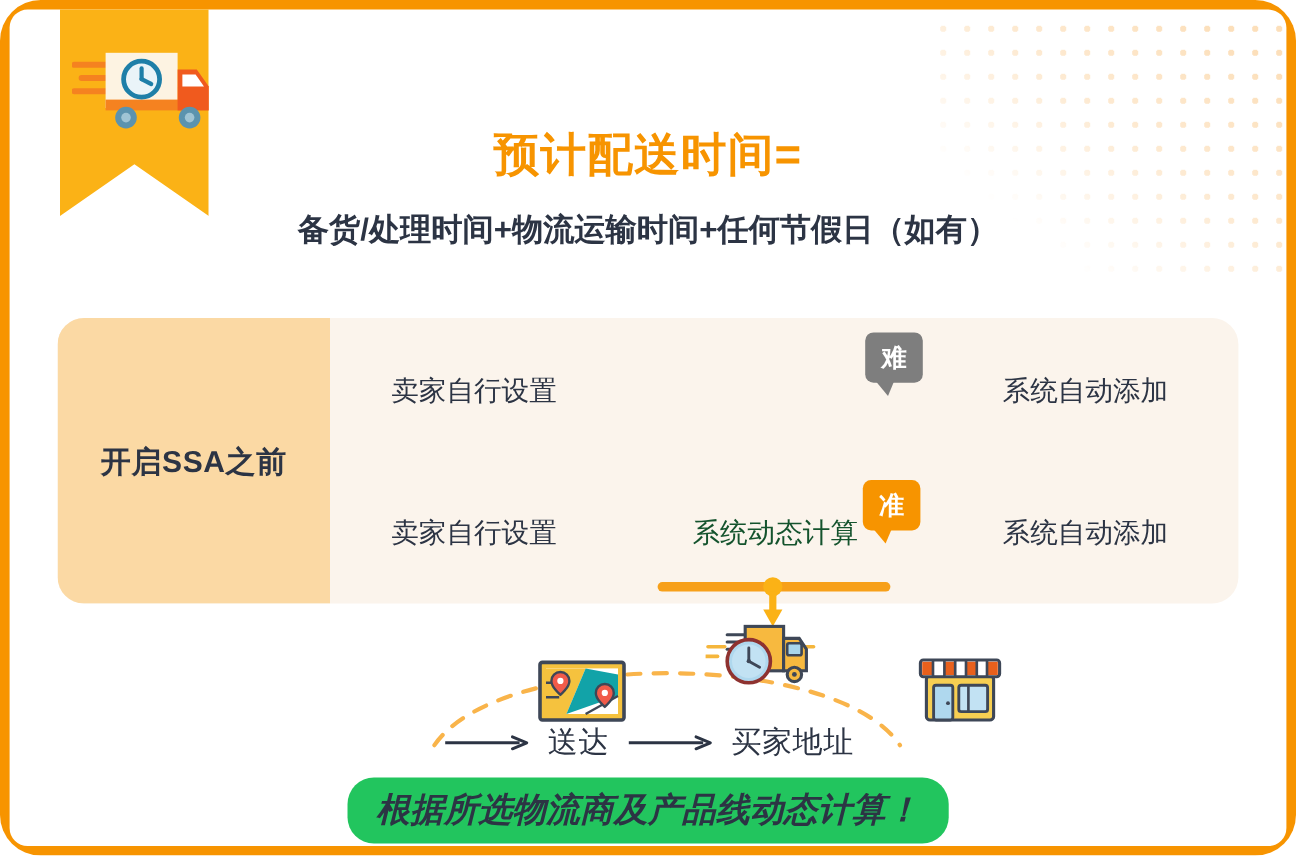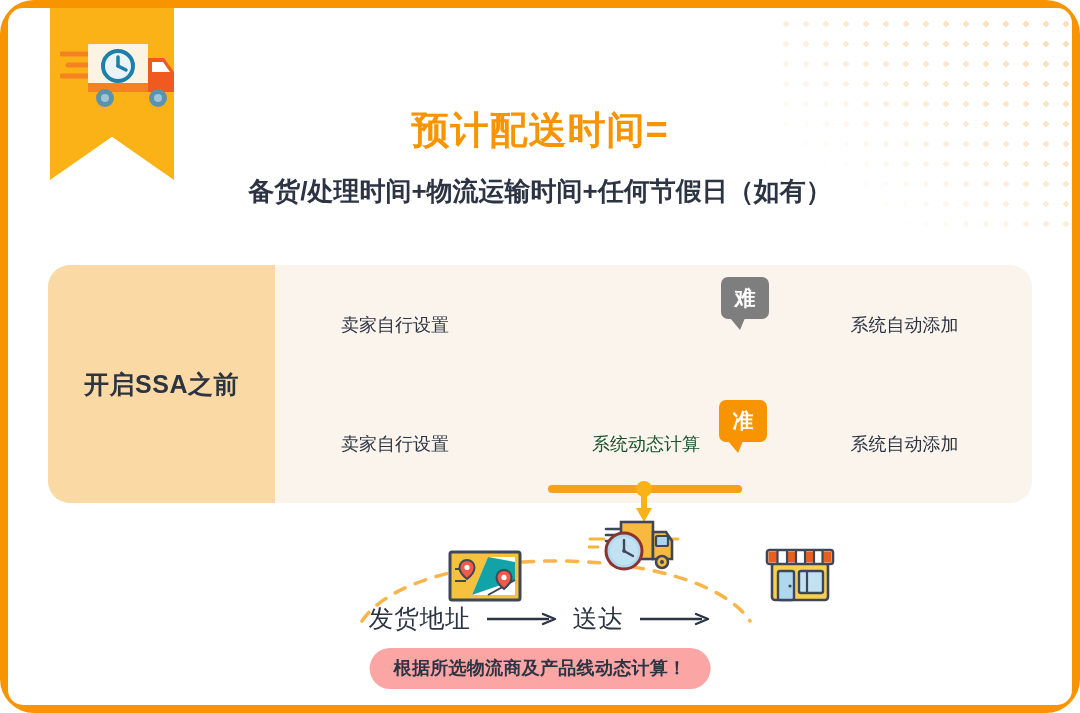--- a/index.html
+++ b/index.html
@@ -120,21 +120,21 @@
     align-items: center;
     justify-content: center;
     height: 100%;
   }
   .cell-a { flex: 0 0 240px; }
   .cell-b { flex: 0 0 262px; }
   .cell-c { flex: 1 1 auto; }
 
   .cell-text {
     color: #2C3444;
-    font-size: 18px;
+    font-size: 23px;
     font-weight: normal;
     text-align: center;
     line-height: 34px;
   }
   .cell-text.accent {
     color: #14532d;
     font-weight: normal;
   }
 
   
@@ -220,28 +220,29 @@
     font-weight: normal;
     letter-spacing: 0.5px;
   }
   .jarrow { width: 74px; height: 14px; }
 
   
   #footer-pill {
     position: absolute;
     left: 50%; top: 640px;
     transform: translateX(-50%);
-    background: #fca5a5;
+    background: #22c55e;
     color: #2C3444;
     border-radius: 22px;
     padding: 8px 24px 9px 24px;
-    font-size: 18px;
+    font-size: 28px;
     font-weight: bold;
     letter-spacing: 0.3px;
     white-space: nowrap;
+    font-style: italic;
   }
 </style>
 </head>
 <body>
 
 <div id="frame">
   <div id="canvas">
 
     <div id="dots"></div>
 
@@ -375,28 +376,28 @@
         <line x1="14.5" y1="4" x2="14.5" y2="18"></line>
         <line x1="24" y1="4" x2="24" y2="18"></line>
         <line x1="33" y1="4" x2="33" y2="18"></line>
         <line x1="42" y1="4" x2="42" y2="18"></line>
         <line x1="51" y1="4" x2="51" y2="18"></line>
         <line x1="59.5" y1="4" x2="59.5" y2="18"></line>
       </g>
     </svg>
 
     <div id="journey-labels">
-      <span class="jlabel">发货地址</span>
       <svg class="jarrow" viewBox="0 0 74 14">
         <line x1="2" y1="7" x2="64" y2="7" stroke="#2C3444" stroke-width="2.4"></line>
         <path d="M58 2 L70 7 L58 12" fill="none" stroke="#2C3444" stroke-width="2.4" stroke-linecap="round" stroke-linejoin="round"></path>
       </svg>
       <span class="jlabel">送达</span>
       <svg class="jarrow" viewBox="0 0 74 14">
         <line x1="2" y1="7" x2="64" y2="7" stroke="#2C3444" stroke-width="2.4"></line>
         <path d="M58 2 L70 7 L58 12" fill="none" stroke="#2C3444" stroke-width="2.4" stroke-linecap="round" stroke-linejoin="round"></path>
       </svg>
+      <span class="jlabel">买家地址</span>
     </div>
 
     <div id="footer-pill">根据所选物流商及产品线动态计算！</div>
 
   </div>
 </div>
 
 </body></html>

